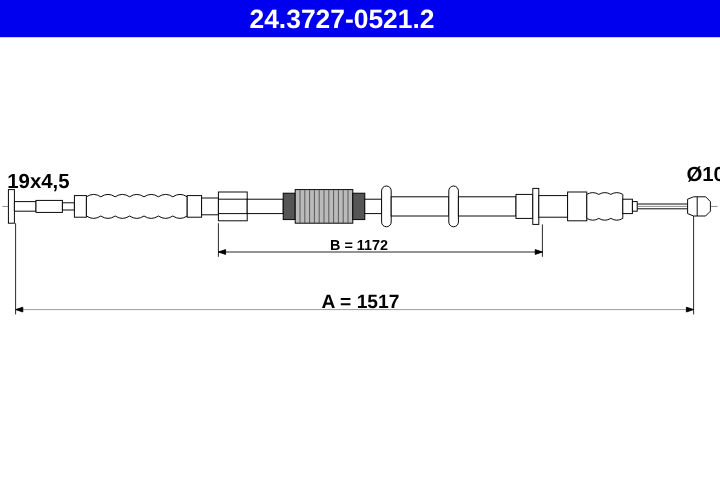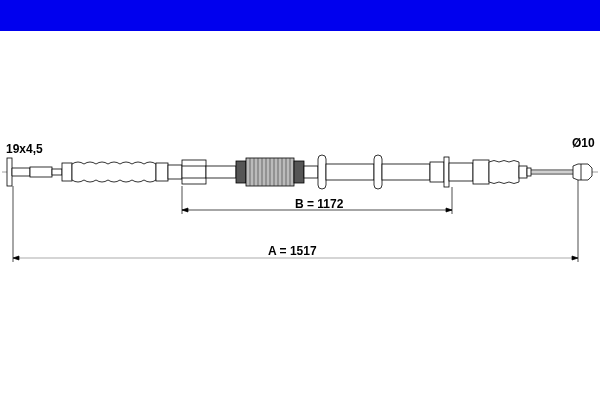--- a/index.html
+++ b/index.html
@@ -3,26 +3,27 @@
 <meta charset="utf-8">
 <style>
   html, body { margin: 0; padding: 0; }
   body { width: 600px; height: 400px; background: #ffffff; position: relative; overflow: hidden;
          font-family: "Liberation Sans", sans-serif; }
   .header { position: absolute; left: 0; top: 0; width: 600px; height: 31px; background: #0000ee;
             display: flex; align-items: center; justify-content: center; }
   .header span { color: #ffffff; font-weight: bold; font-size: 22px; letter-spacing: 0px; }
   .header .gap { display: inline-block; width: 30px; }
   .drawing { position: absolute; left: 0; top: 0; }
-  .lbl { position: absolute; font-weight: bold; font-size: 12px; color: #000; }
+  .lbl { position: absolute; font-weight: bold; font-size: 17px; color: #000; }
 </style>
 </head>
 <body>
 
 <div class="header">
+  <span>24.3727-0521.2</span>
   <span class="gap"></span>
 </div>
 
 <svg class="drawing" width="600" height="400" viewBox="0 0 600 400">
   <g stroke="#000" stroke-width="0.8" fill="#fff">
 
     <line x1="2" y1="172" x2="598" y2="172" stroke="#888" stroke-width="0.8"></line>
 
     <rect x="7" y="158" width="5" height="28" fill="#fff"></rect>
     <path d="M12 168 L30 168 L30 176 L12 176 Z"></path>
@@ -89,14 +90,14 @@
     <line x1="13" y1="186" x2="13" y2="262"></line>
     <line x1="578" y1="180" x2="578" y2="262"></line>
     <line x1="13" y1="258" x2="578" y2="258" stroke="#888"></line>
     <path d="M13 258 L19 256 L19 260 Z"></path>
     <path d="M578 258 L572 256 L572 260 Z"></path>
   </g>
 </svg>
 
 <div class="lbl" style="left:6px; top:142px;">19x4,5</div>
 <div class="lbl" style="left:572px; top:136px;">Ø10</div>
-<div class="lbl" style="left:295px; top:197px; font-size:12px;">B = 1172</div>
-<div class="lbl" style="left:268px; top:244px; font-size:12px;">A = 1517</div>
+<div class="lbl" style="left:275px; top:197px; font-size:12px;">B = 1172</div>
+<div class="lbl" style="left:268px; top:244px; font-size:16px;">A = 1517</div>
 
 </body></html>

